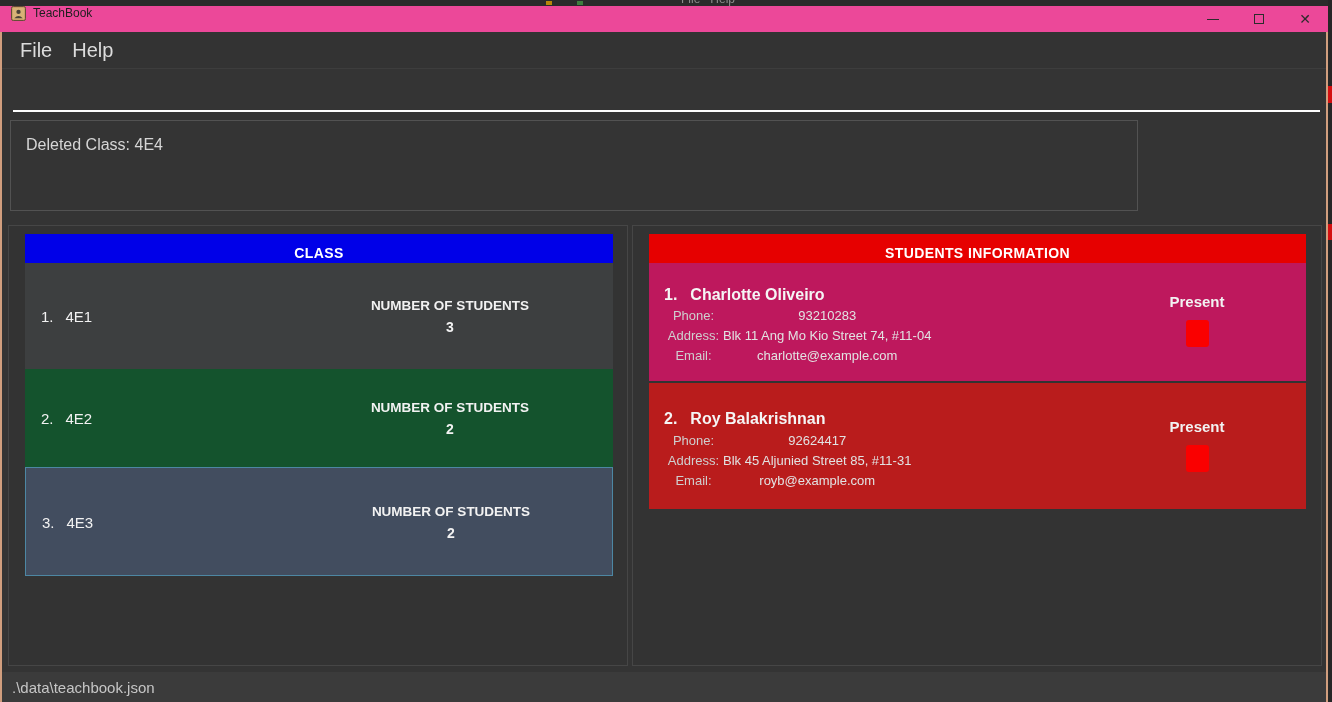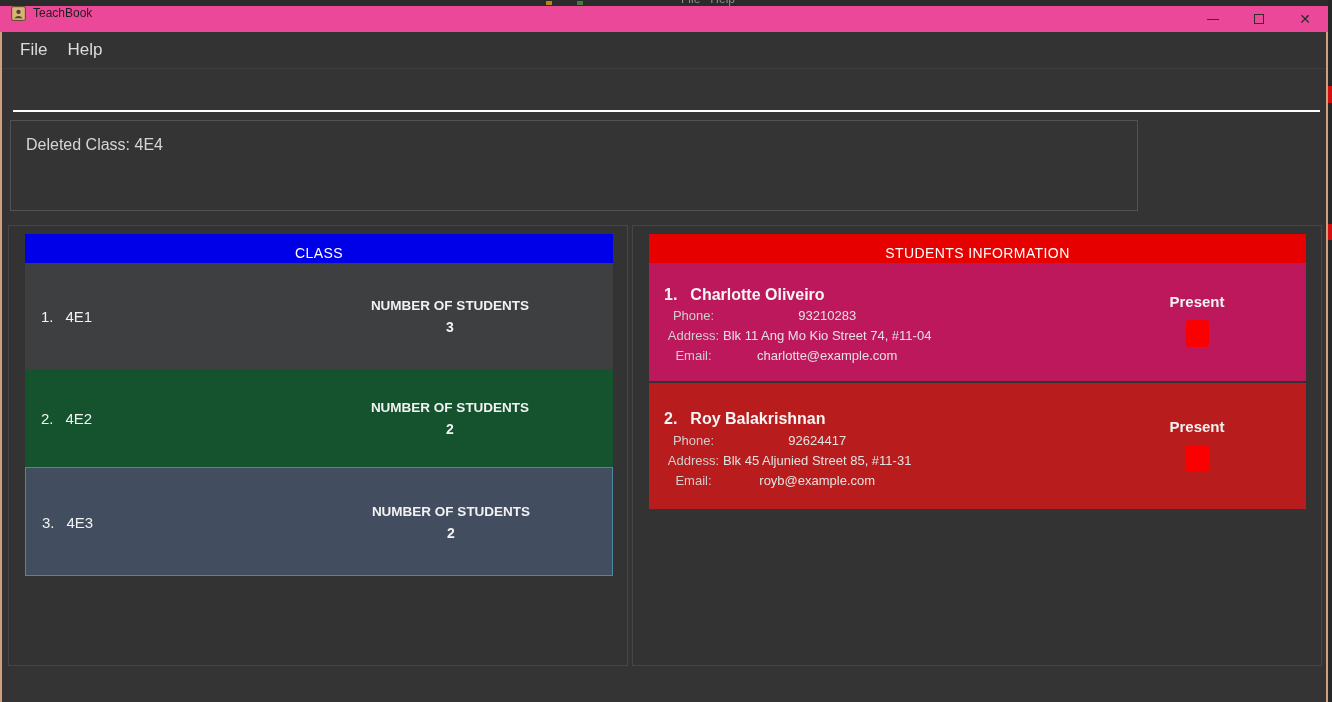--- a/index.html
+++ b/index.html
@@ -27,38 +27,38 @@
   .glyph-max { width:10px; height:10px; border:1px solid #2c2c2c; }
   .glyph-close { font-size:14px; color:#2c2c2c; line-height:1; }
 
   .side-border-l { position:absolute; left:0; top:32px; width:2px; height:670px; background:#d19e7e; }
   .side-border-r { position:absolute; left:1326px; top:32px; width:2px; height:670px; background:#d19e7e; }
   .win-bg { position:absolute; left:2px; top:32px; width:1324px; height:670px; background:#343434; }
 
   
   .menubar { position:absolute; left:2px; top:32px; width:1324px; height:37px; background:#333333;
              border-bottom:1px solid #3d3d3d; display:flex; align-items:center; padding-left:8px; }
-  .menu-item { font-size:17px; color:#dcdcdc; padding:4px 10px; }
+  .menu-item { font-size:20px; color:#dcdcdc; padding:4px 10px; }
 
   
   .command-box { position:absolute; left:13px; top:72px; width:1307px; height:40px;
                  background:transparent; border:none; border-bottom:2px solid #fdfdfd;
                  outline:none; color:#ffffff; font-size:17px; font-family:"Liberation Sans",sans-serif; }
 
   
   .result-box { position:absolute; left:10px; top:120px; width:1128px; height:91px;
                 border:1px solid #525252; background:#343434; }
   .result-text { position:absolute; left:15px; top:15px; font-size:16px; color:#d6d6d6; }
 
   
   .panel { position:absolute; top:225px; height:441px; background:#333333; border:1px solid #464646; }
   .panel-left  { left:8px;   width:620px; }
   .panel-right { left:632px; width:690px; }
   .panel-header { position:absolute; top:8px; height:37px; display:flex; align-items:center;
-                  justify-content:center; color:#ffffff; font-weight:normal; font-size:14px; letter-spacing:.4px; }
+                  justify-content:center; color:#ffffff; font-weight:bold; font-size:14px; letter-spacing:.4px; }
   .panel-left  .panel-header { left:16px; width:588px; }
   .panel-right .panel-header { left:16px; width:657px; }
 
   
   .class-cell { position:absolute; left:16px; width:588px; }
   .class-cell-1 { top:37px;  height:106px; background:#3d3f40; }
   .class-cell-2 { top:143px; height:98px;  background:#14532d; }
   .class-cell-3 { top:241px; height:109px; background:#424d5f; border:1px solid #4d87a3; }
   .class-name { position:absolute; left:16px; top:50%; transform:translateY(-50%);
                 color:#f2f2f2; font-weight:normal; font-size:15px; }
@@ -207,14 +207,17 @@
         <span class="field-label">Email:</span>
         <span>royb@example.com</span>
       </div>
       <div class="present-block">
         <span class="present-label">Present</span>
         <span class="present-box"></span>
       </div>
     </div>
   </div>
 
+  <div class="status-bar">
+    <span>.\data\teachbook.json</span>
+  </div>
 
 </div>
 
 </body></html>

